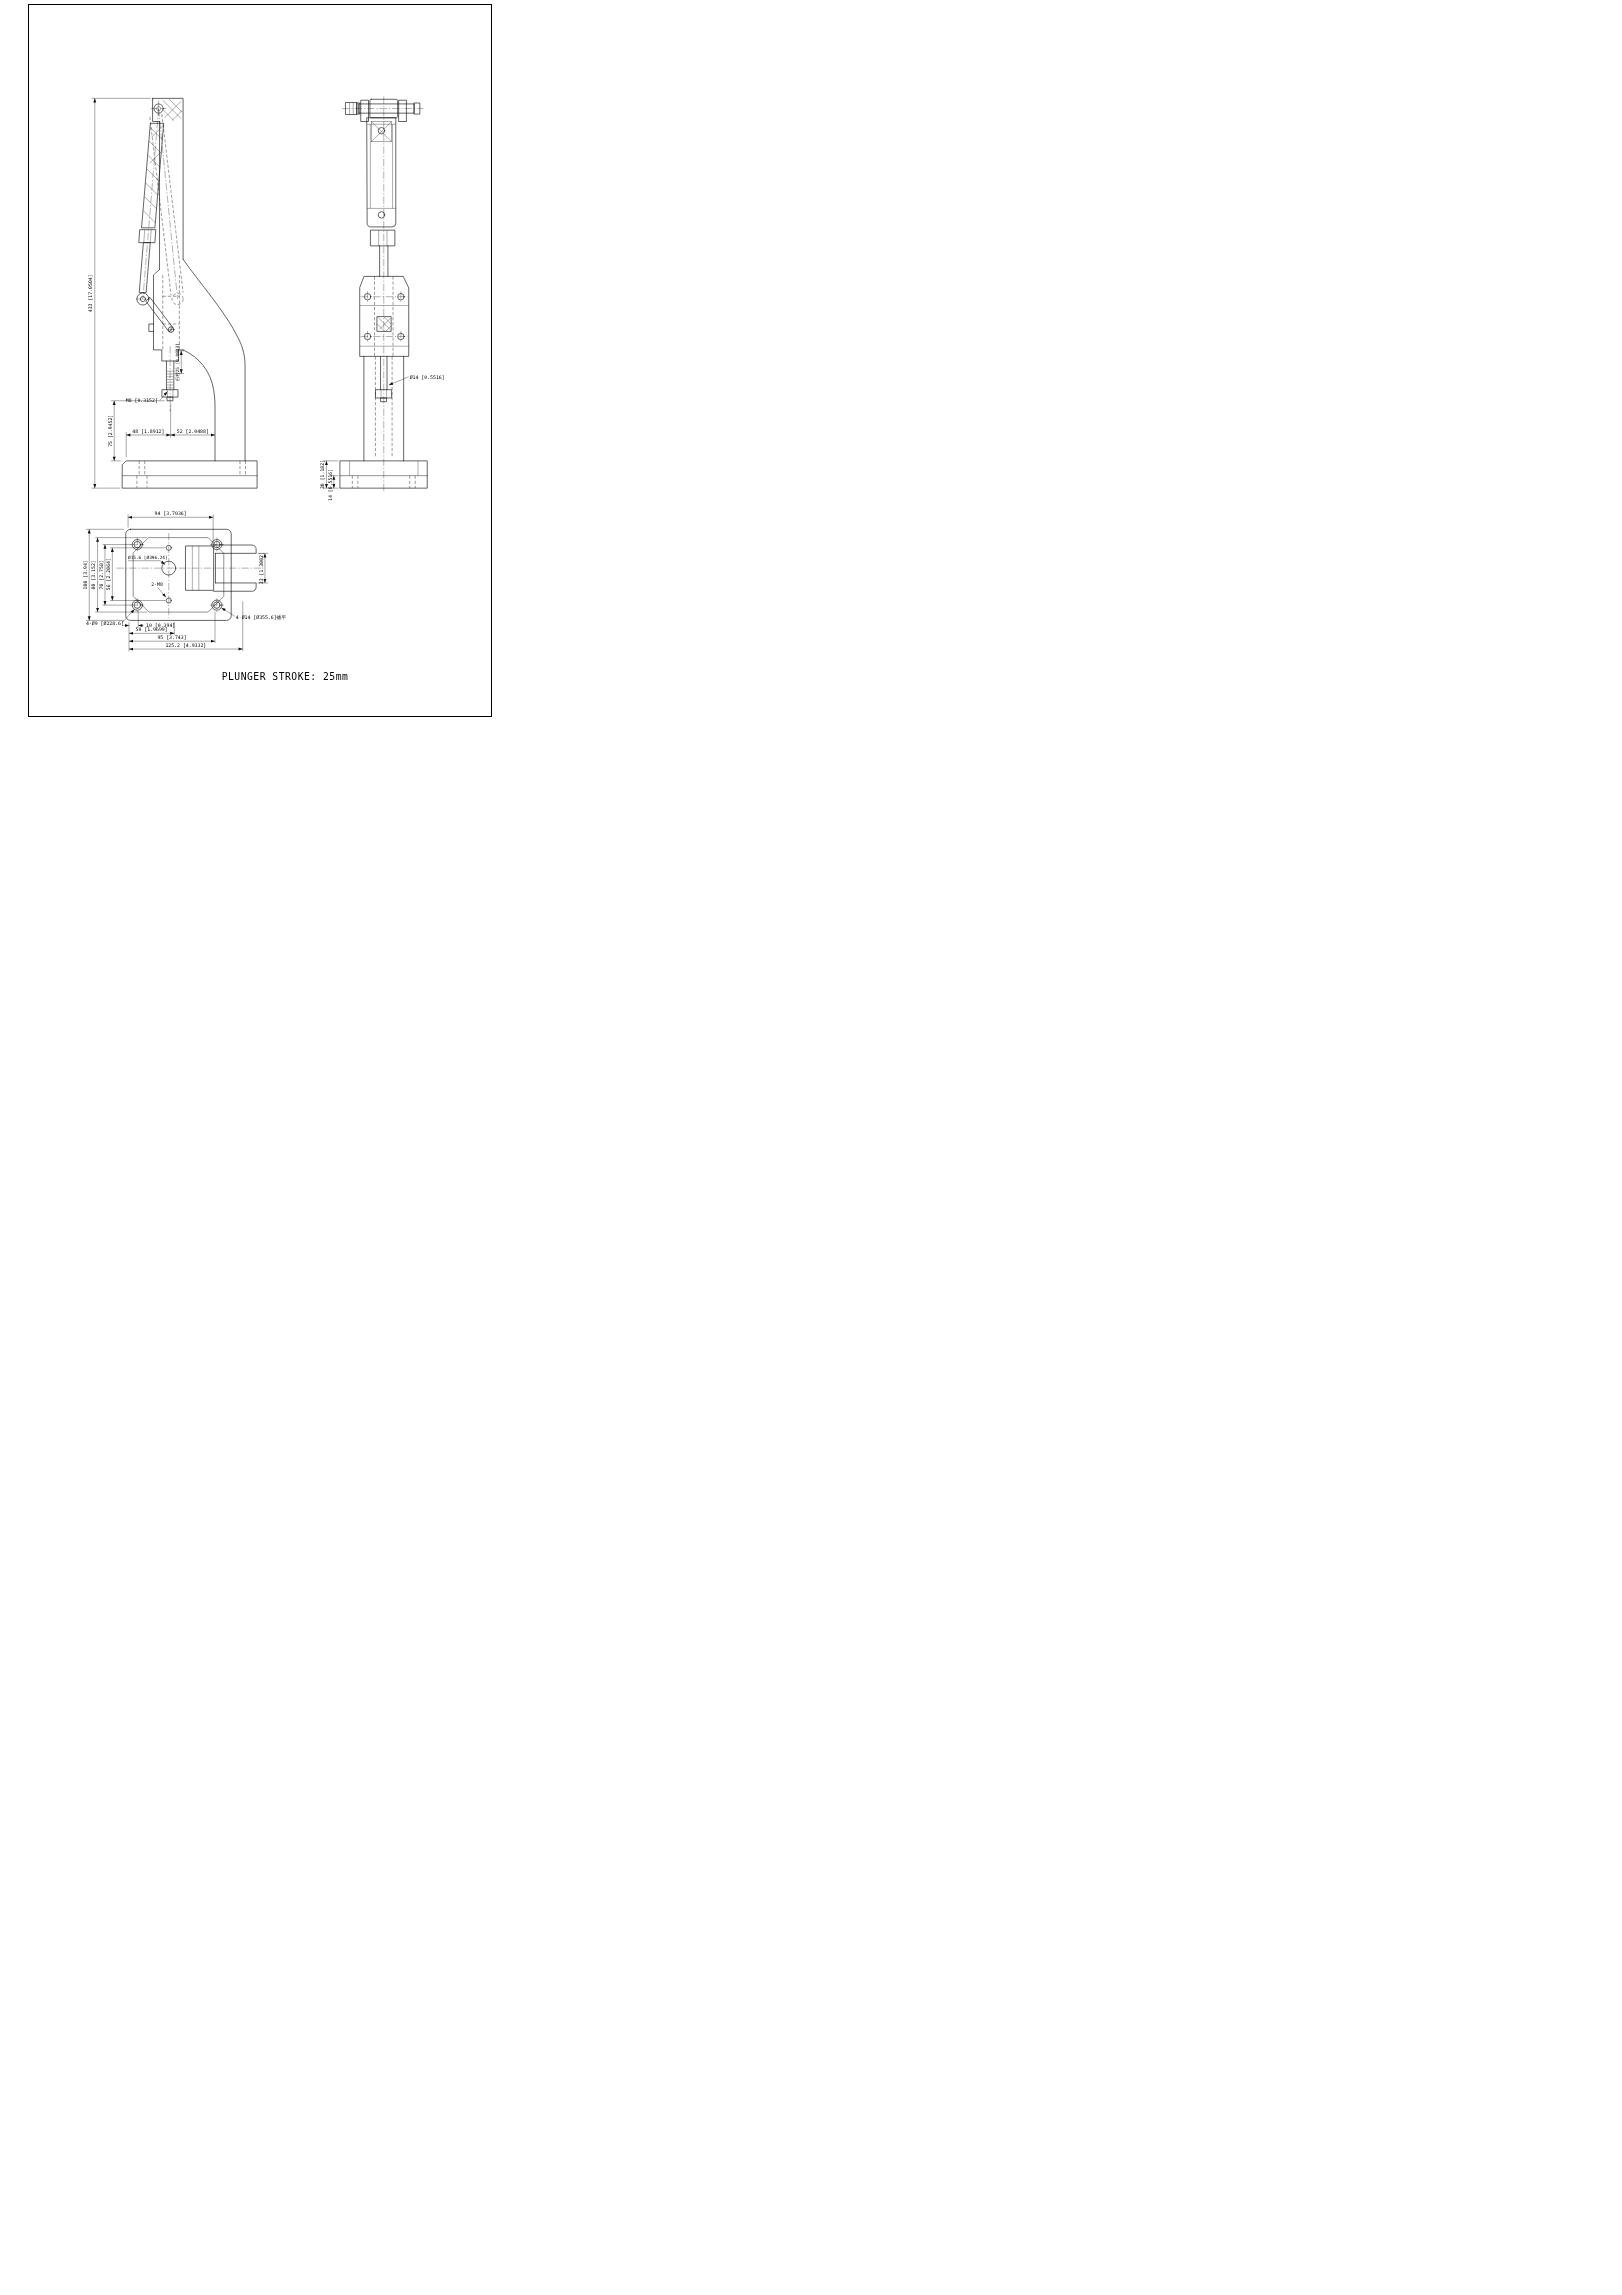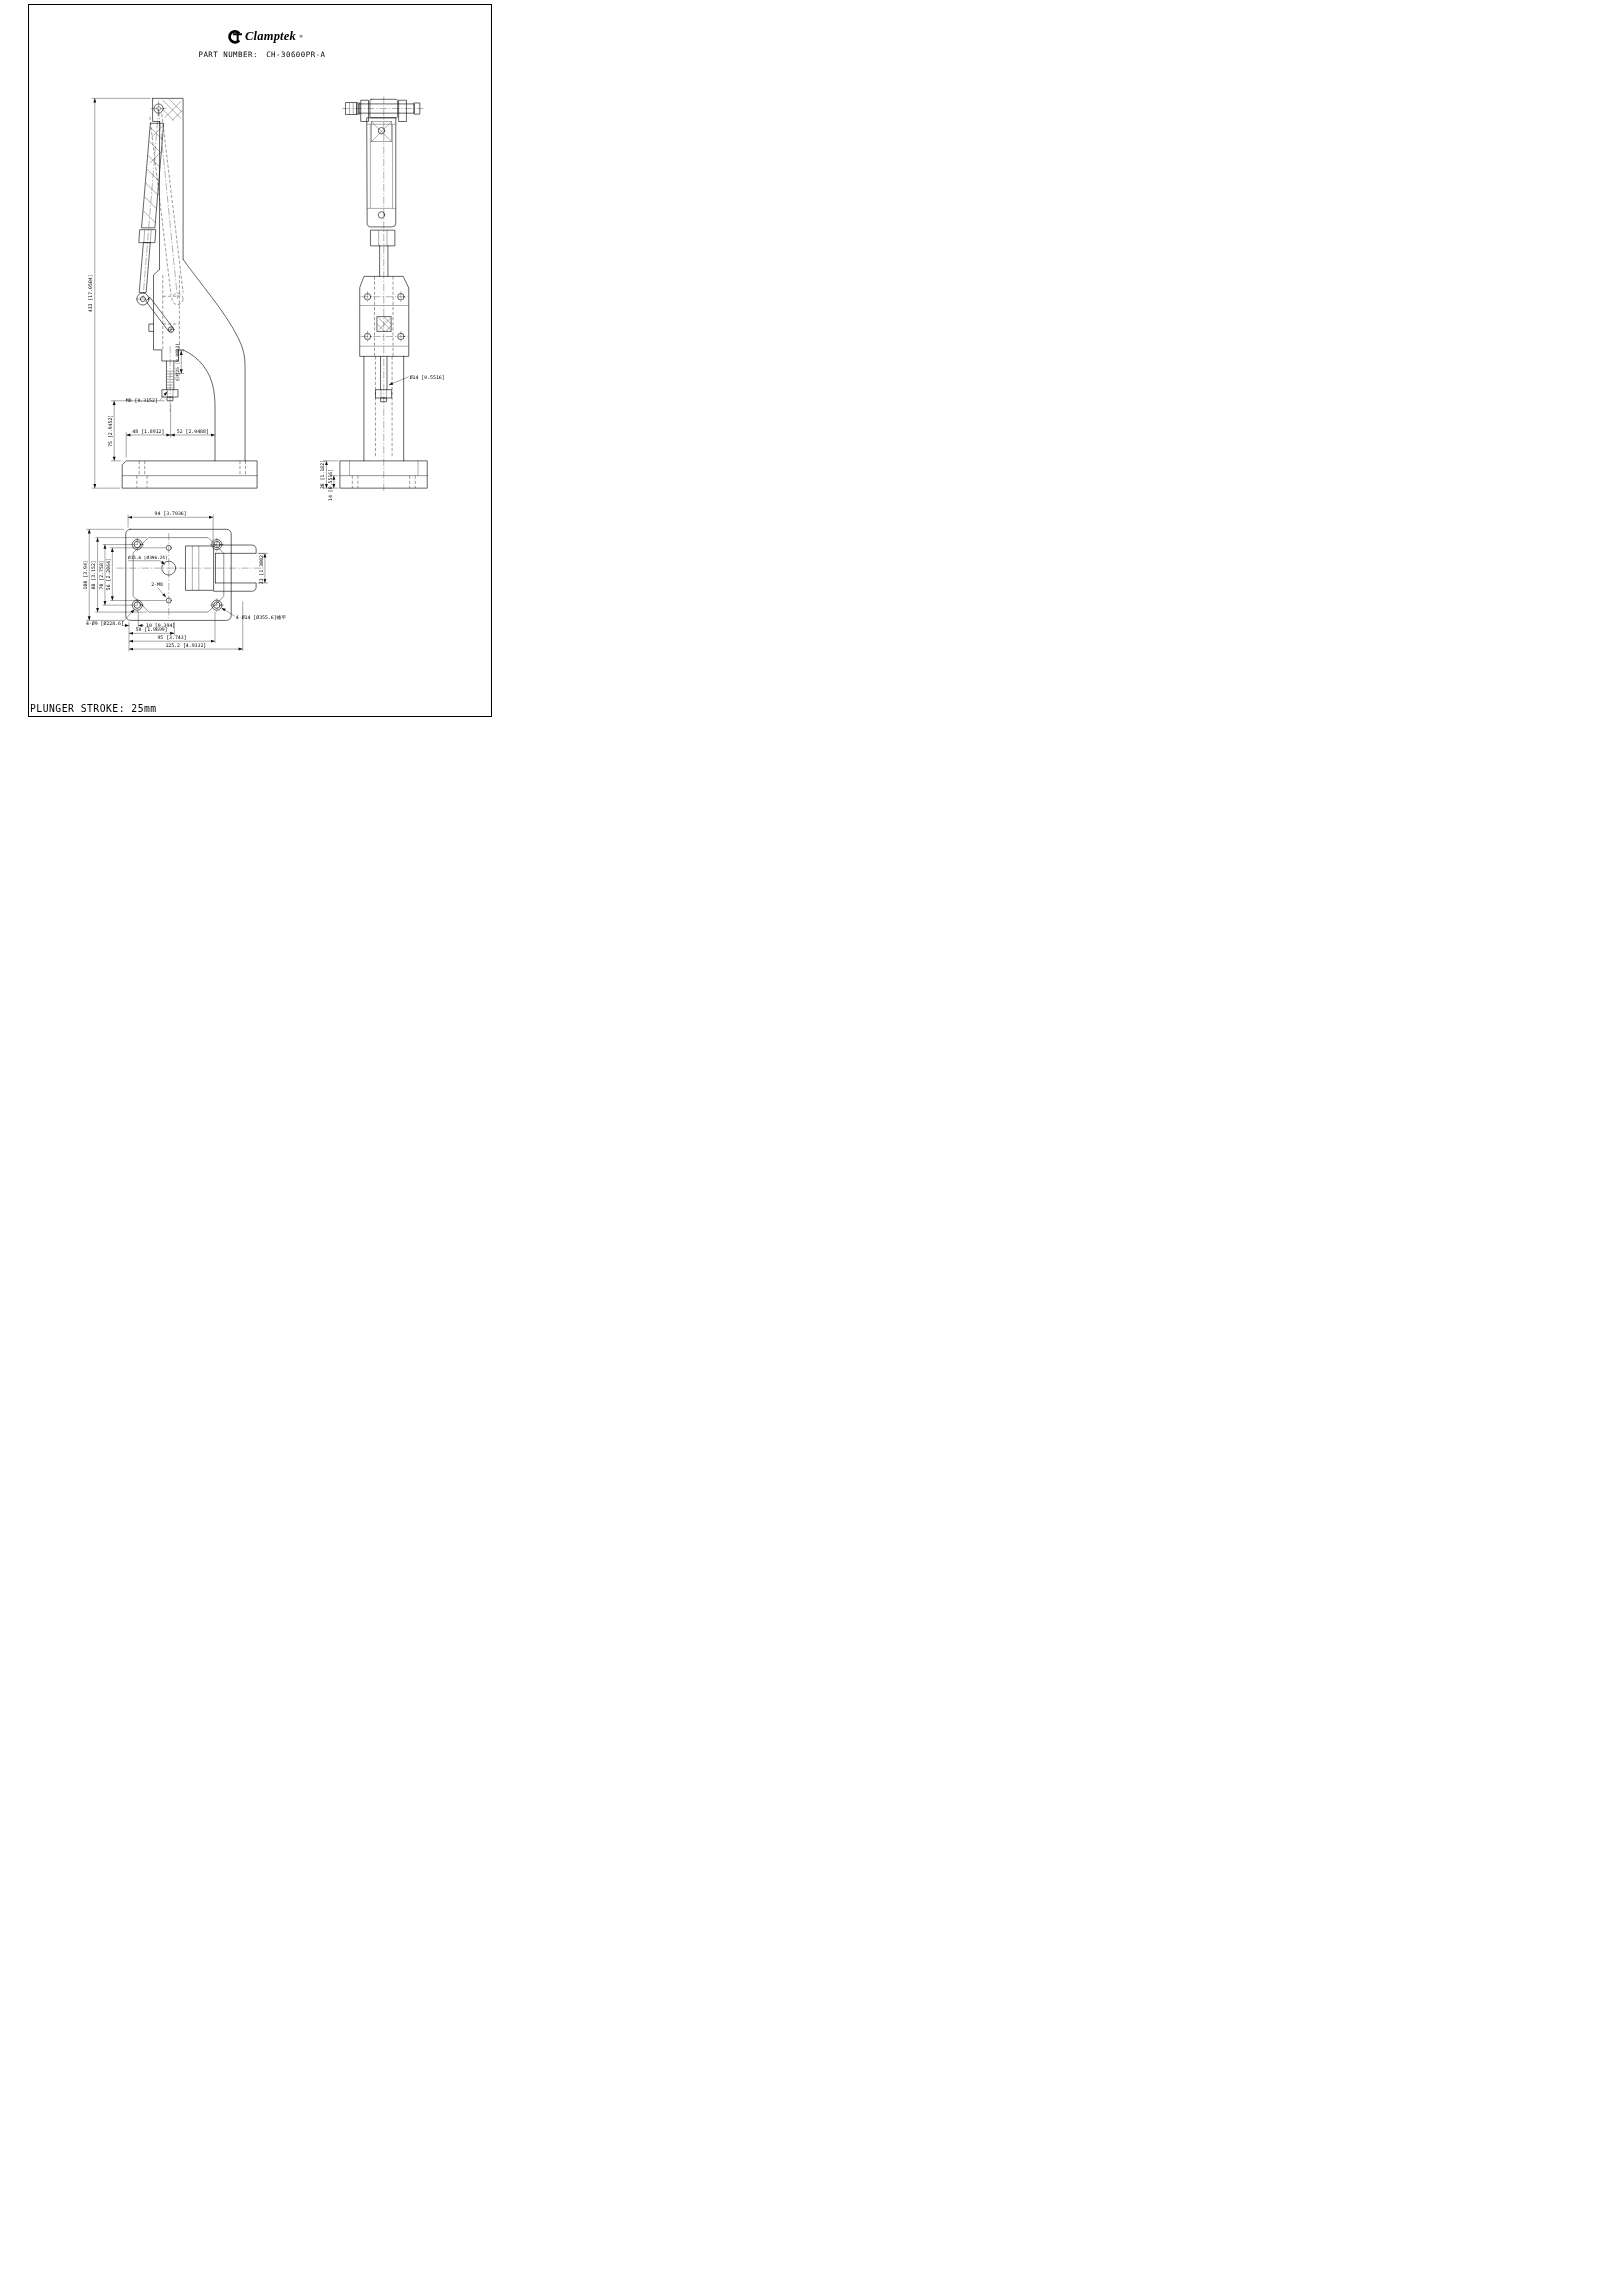--- a/index.html
+++ b/index.html
@@ -15,54 +15,40 @@
   }
   .drawing { position:absolute; left:0; top:0; }
 
   .header { position:absolute; top:29px; left:0; width:100%; text-align:center; }
   .logo-row { display:flex; justify-content:center; align-items:center; gap:3.2px; transform:translateX(9.3px); }
   .brand { font-family:"Liberation Serif", serif; font-style:italic; font-weight:bold; font-size:12.5px; letter-spacing:0.2px; }
   .reg { font-size:4.6px; vertical-align:super; margin-left:0.5px; }
   .partnum { margin-top:5.6px; font-size:7.4px; letter-spacing:0.5px; transform:translateX(7px); white-space:nowrap; }
   .pn-value { margin-left:8.3px; }
   .footer {
-    position:absolute; top:671px; left:0; width:100%; 
-    font-size:9.7px; letter-spacing:0.5px; transform:translateX(30px); white-space:nowrap;margin-top:32px;
+    position:absolute; top:671px; left:0; width:100%; text-align:center;
+    font-size:9.7px; letter-spacing:0.5px; transform:translateX(30px); white-space:nowrap;
   }
 
   
   .ln  { stroke:#111; stroke-width:1.4; fill:none; stroke-linecap:round; stroke-linejoin:round; }
   .ln2 { stroke:#111; stroke-width:1.0; fill:none; stroke-linecap:round; }
   .tn  { stroke:#111; stroke-width:.75; fill:none; }
   .hd  { stroke:#111; stroke-width:.9;  fill:none; stroke-dasharray:7 4; }
   .cl  { stroke:#111; stroke-width:.7;  fill:none; stroke-dasharray:16 4 3 4; }
   .dm  { stroke:#111; stroke-width:.8;  fill:none; }
   text.dt  { font-family:"DejaVu Sans Mono", monospace; font-size:10.5px; fill:#000; }
   text.dts { font-family:"DejaVu Sans Mono", monospace; font-size:9.5px;  fill:#000; }
 </style>
 </head>
 <body>
 
 <div class="sheet">
   <div class="frame"></div>
 
-  <div class="header">
-    <div class="logo-row">
-      <svg width="15.7" height="15.7" viewBox="0 0 40 40">
-        <path d="M33,11 A14,14 0 1 0 33,29" fill="none" stroke="#000" stroke-width="7"></path>
-        <path d="M17,13.5 H40" stroke="#000" stroke-width="5" fill="none"></path>
-        <path d="M29,13.5 V33" stroke="#000" stroke-width="5" fill="none"></path>
-      </svg>
-      <span class="brand">Clamptek</span>
-      <span class="reg">®</span>
-    </div>
-    <div class="partnum">
-      <span>PART NUMBER:</span><span class="pn-value">CH-30600PR-A</span>
-    </div>
-  </div>
 
   <svg class="drawing" width="510" height="722" viewBox="0 0 1103 1560">
     <defs>
       <marker id="arr" markerWidth="10" markerHeight="8" refX="9.5" refY="4" orient="auto-start-reverse" markerUnits="userSpaceOnUse">
         <path d="M0.5,0.8 L9.5,4 L0.5,7.2 Z" fill="#111"></path>
       </marker>
     </defs>
 
     <g>
 

